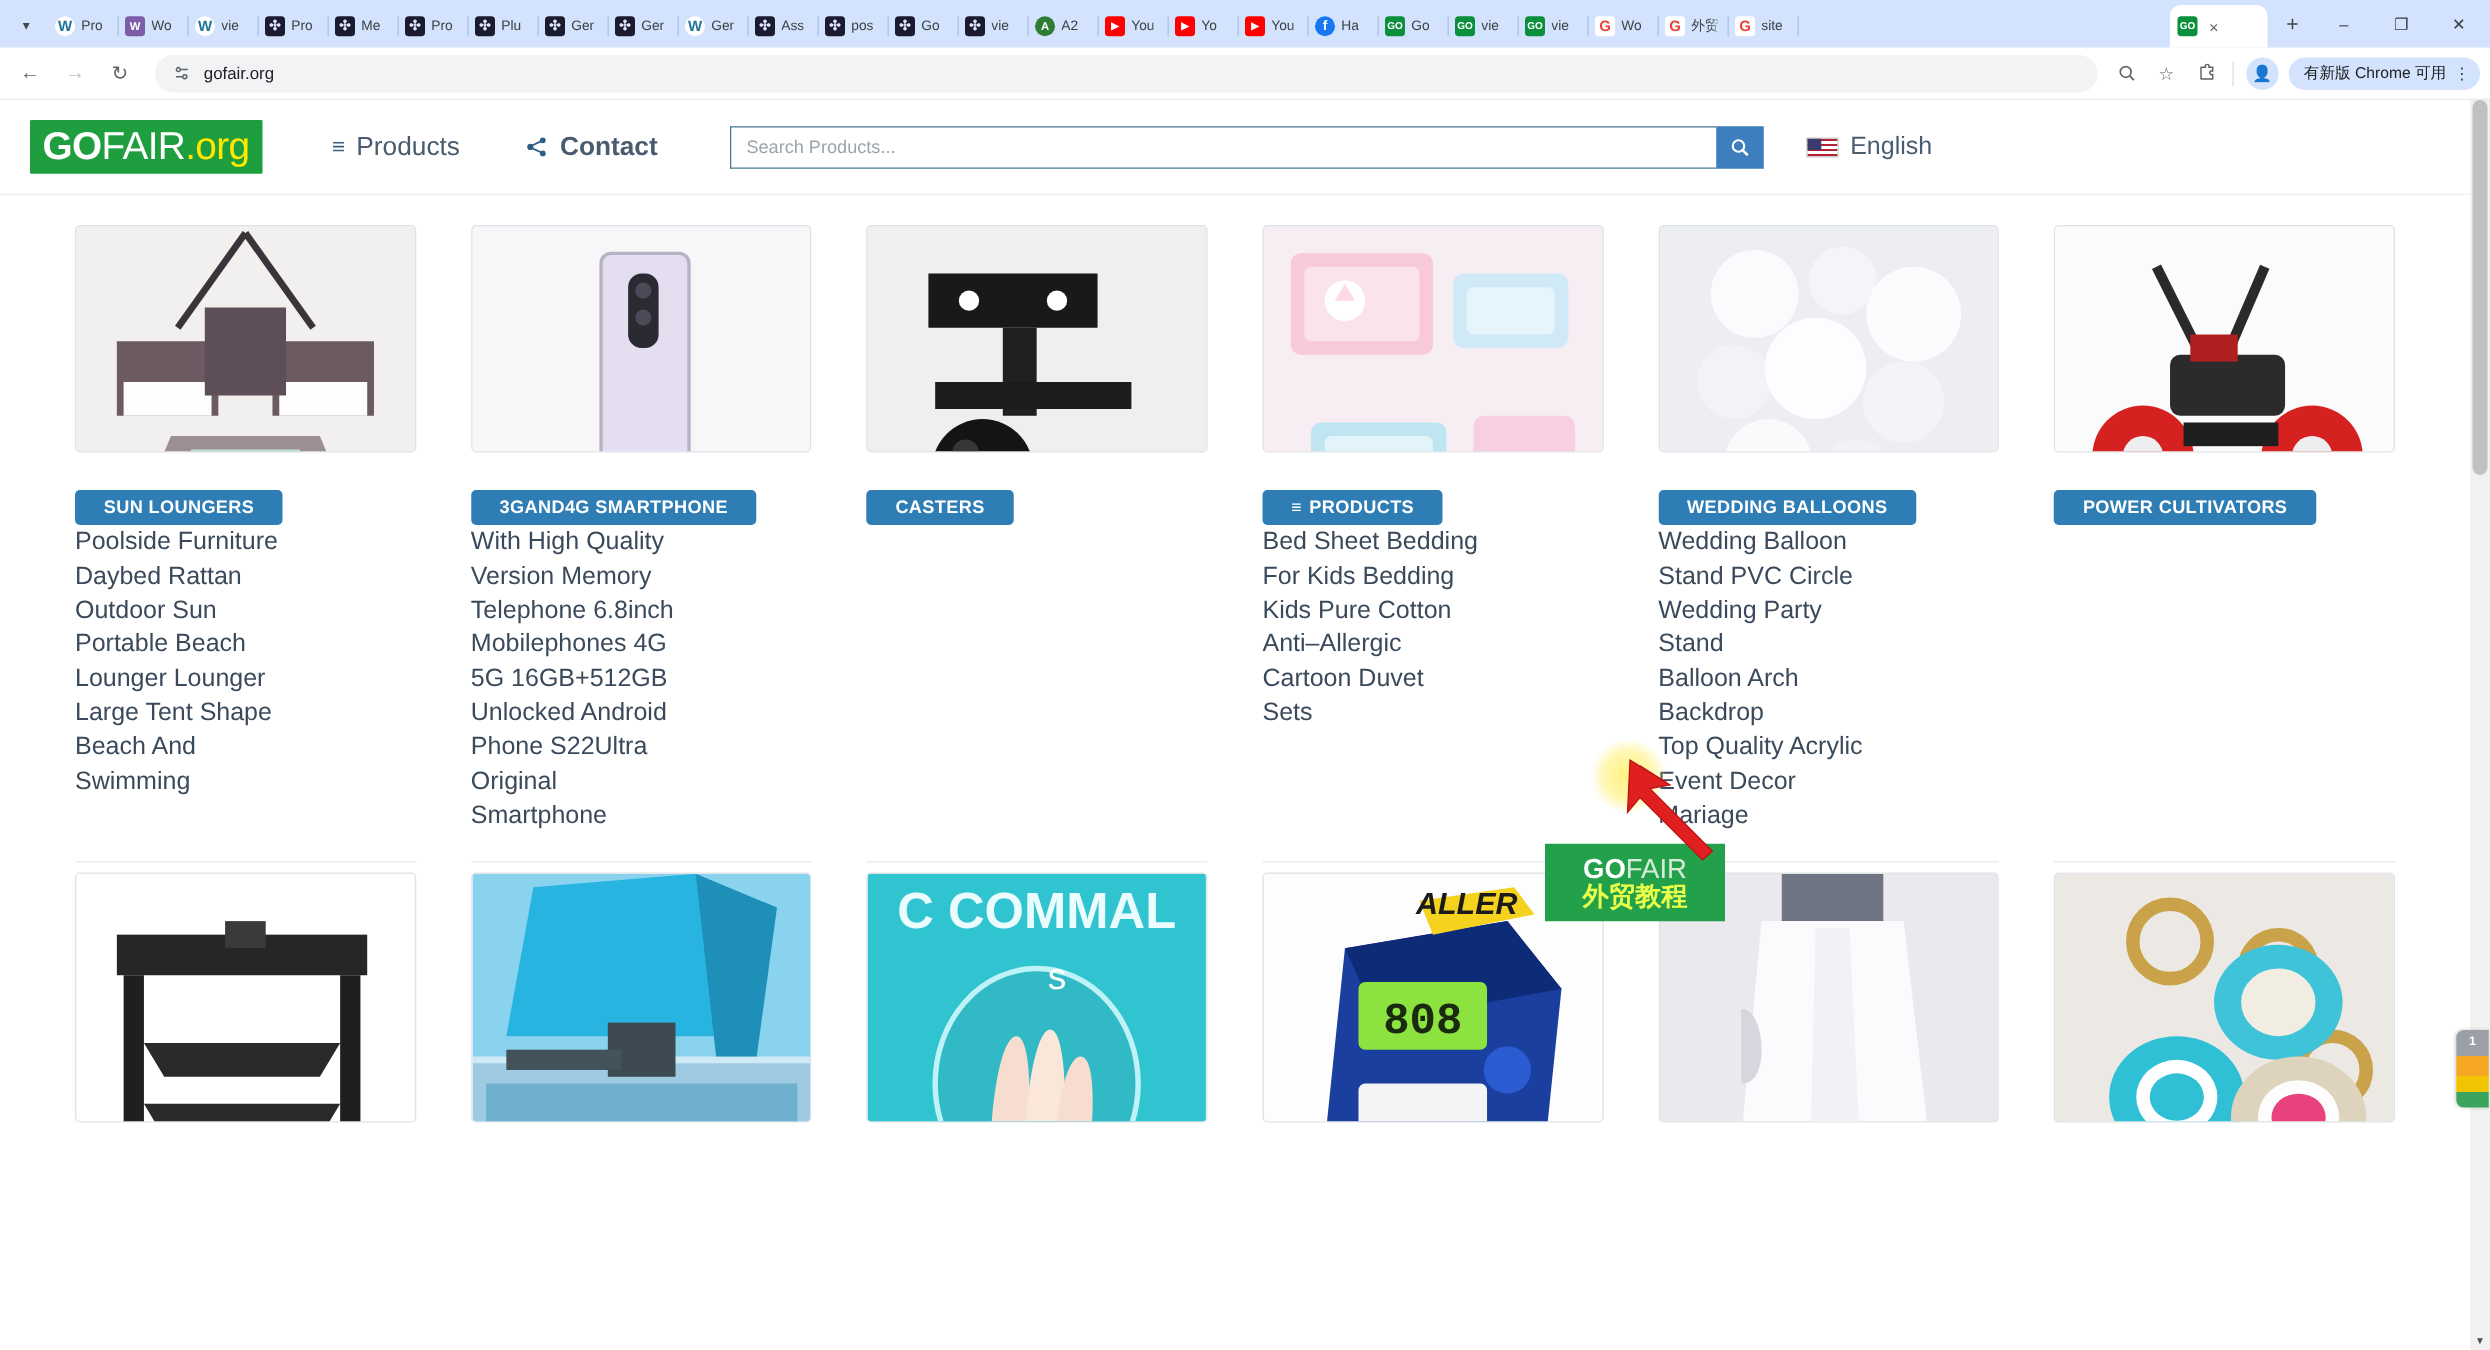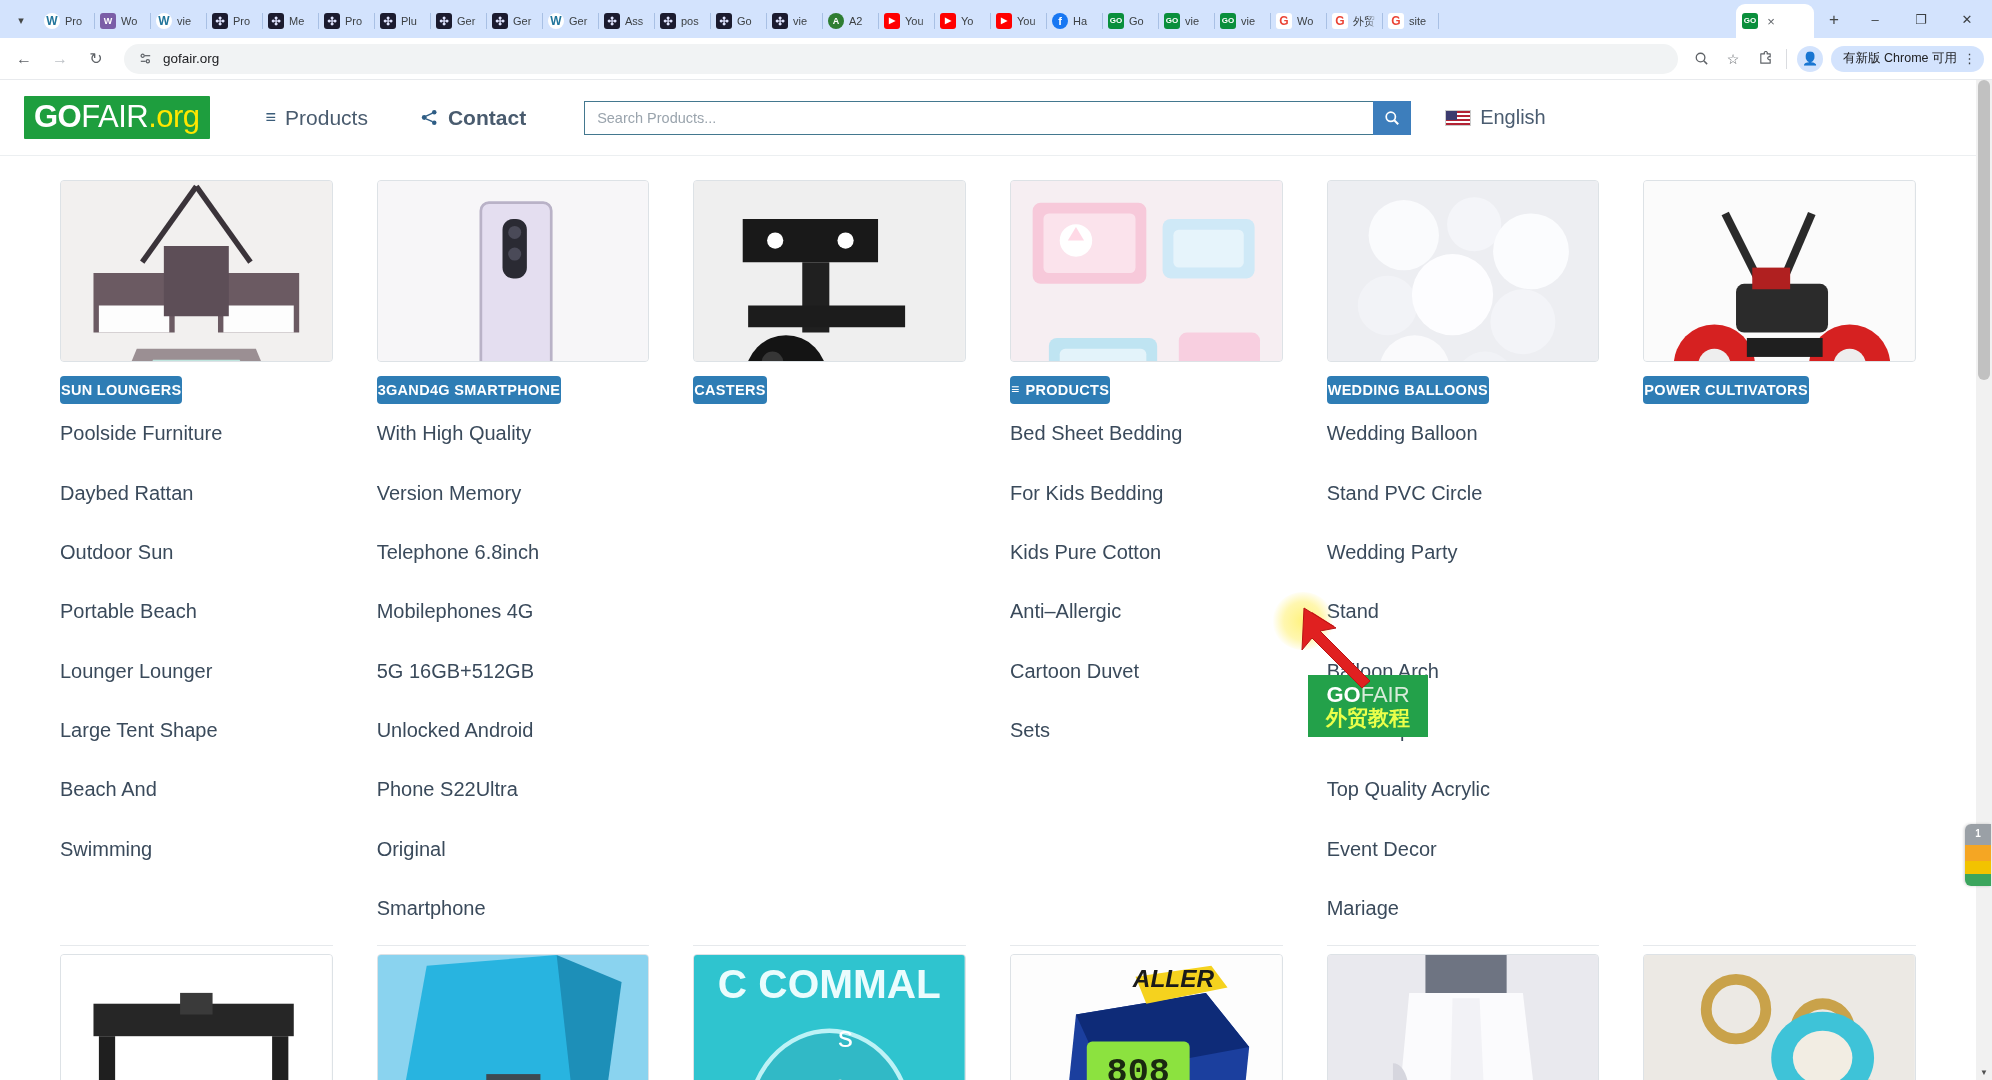--- a/index.html
+++ b/index.html
@@ -184,42 +184,42 @@
   .thumb {
     width: 100%; height: 182px; border: 1px solid #dde2e6;
     border-radius: 4px; overflow: hidden; position: relative;
     background: #f4f4f4;
   }
   .thumb-inner { position: absolute; inset: 0; }
 
   .cat-badge {
     align-self: flex-start; background: #2e7db5; color: #fff;
     font-size: 14.5px; font-weight: 700; letter-spacing: 0.3px;
-    padding: 5px 1px; border-radius: 4px; margin-top: 14px;
+    padding: 5px 23px; border-radius: 4px; margin-top: 30px;
     line-height: 1.25; display: inline-flex; align-items: center; gap: 6px;
   }
   .cat-badge .hm { font-weight: 400; font-size: 14px; }
-  .cat-links { margin-top: 16px; display: flex; flex-direction: column; gap: 32px; }
+  .cat-links { display: flex; flex-direction: column; }
   .cat-links a {
     font-size: 20px; color: #3a4a5b; text-decoration: none;
     line-height: 1.37; white-space: nowrap;
   }
 
   .row2 { padding-top: 8px; }
   .row2 .thumb { height: 200px; }
   .divider-row {
     display: grid; grid-template-columns: repeat(6, 1fr);
     column-gap: 44px; padding: 0 60px; margin-top: 22px;
   }
   .divider-row div { height: 1px; background: #e6e9ec; }
 
   
   .watermark {
-    position: absolute; left: 1308px; top: 595px;
-    width: 120px; height: 62px; background: #23a14a;
+    position: absolute; left: 1236px; top: 595px;
+    width: 144px; height: 62px; background: #23a14a;
     display: flex; flex-direction: column; align-items: center;
     justify-content: center; z-index: 40; line-height: 1.05;
   }
   .wm-top { font-size: 22px; font-weight: 700; }
   .wm-top .a { color: #ffffff; }
   .wm-top .b { color: #d7ebd9; font-weight: 400; }
   .wm-bot { font-size: 21px; font-weight: 700; color: #eaff4a; }
 
   .cursor-glow {
     position: absolute; left: 1272px; top: 512px;

